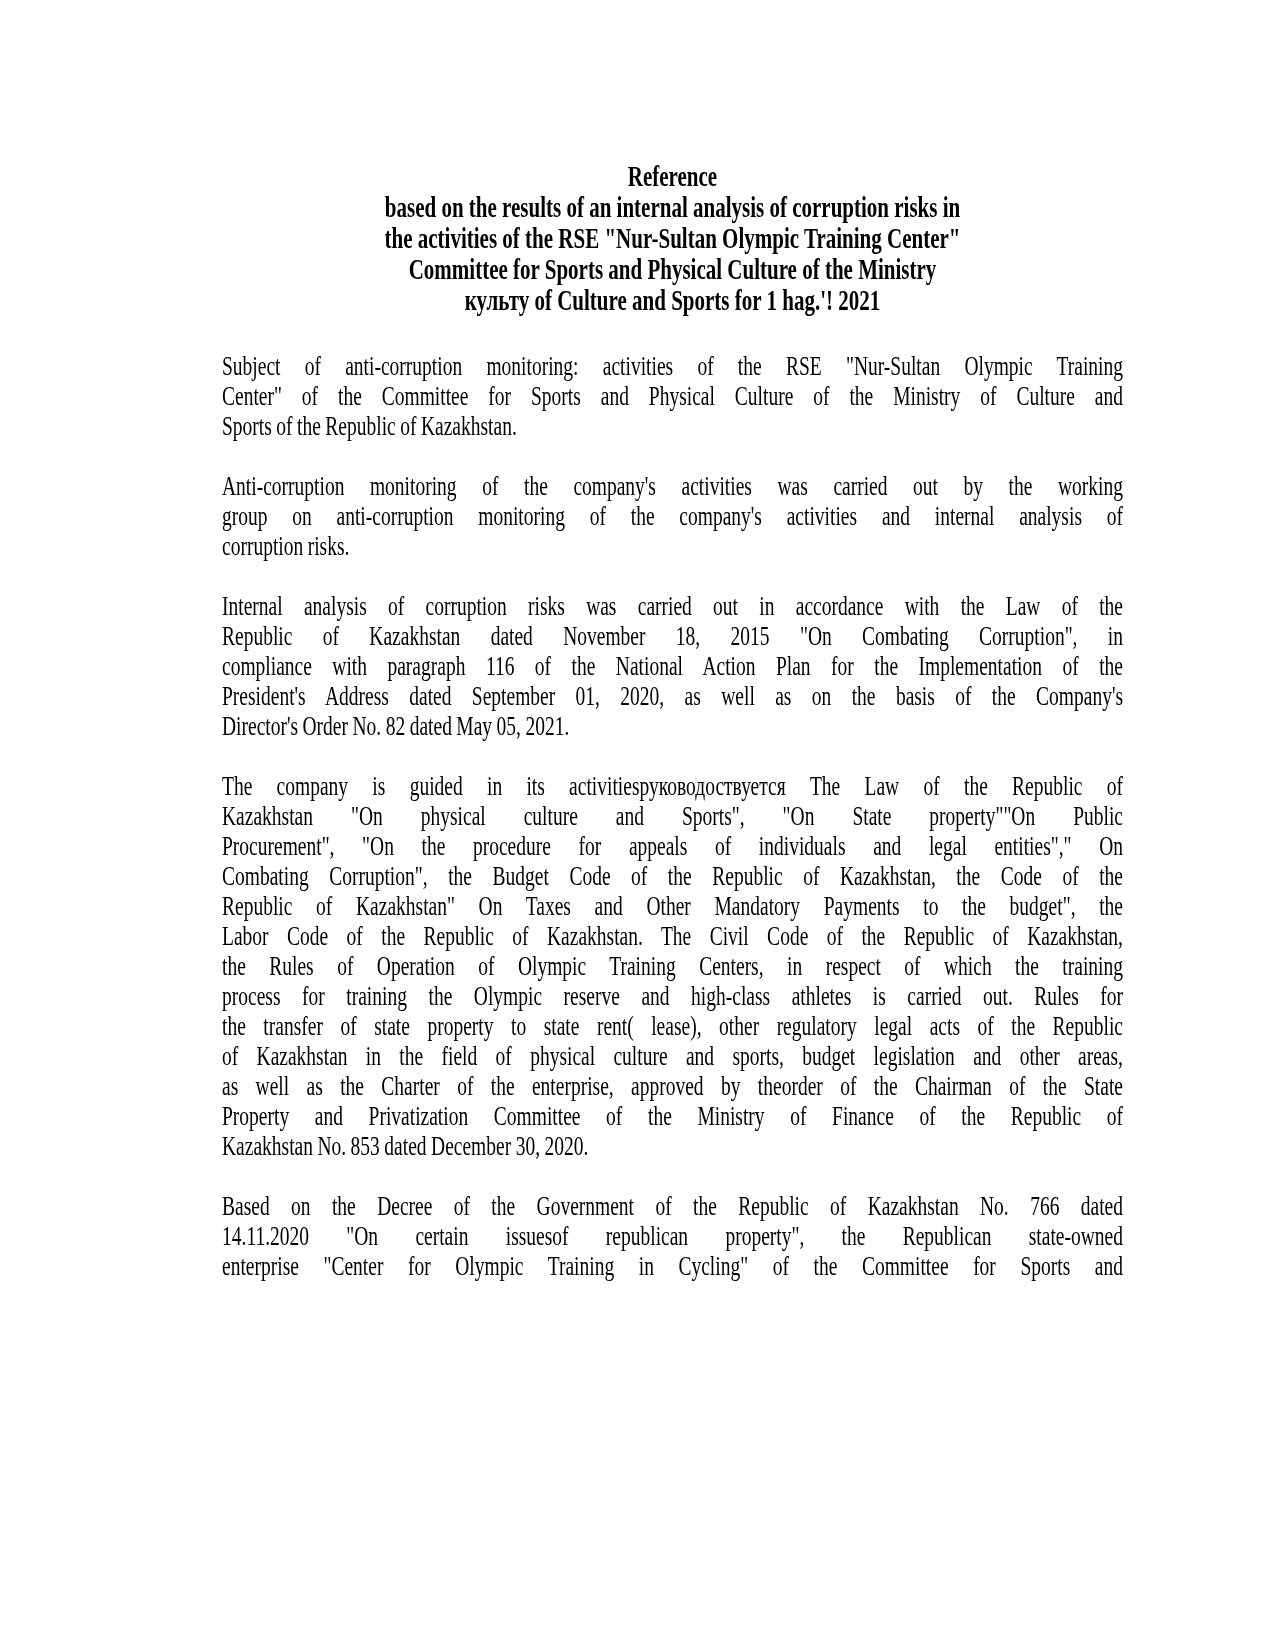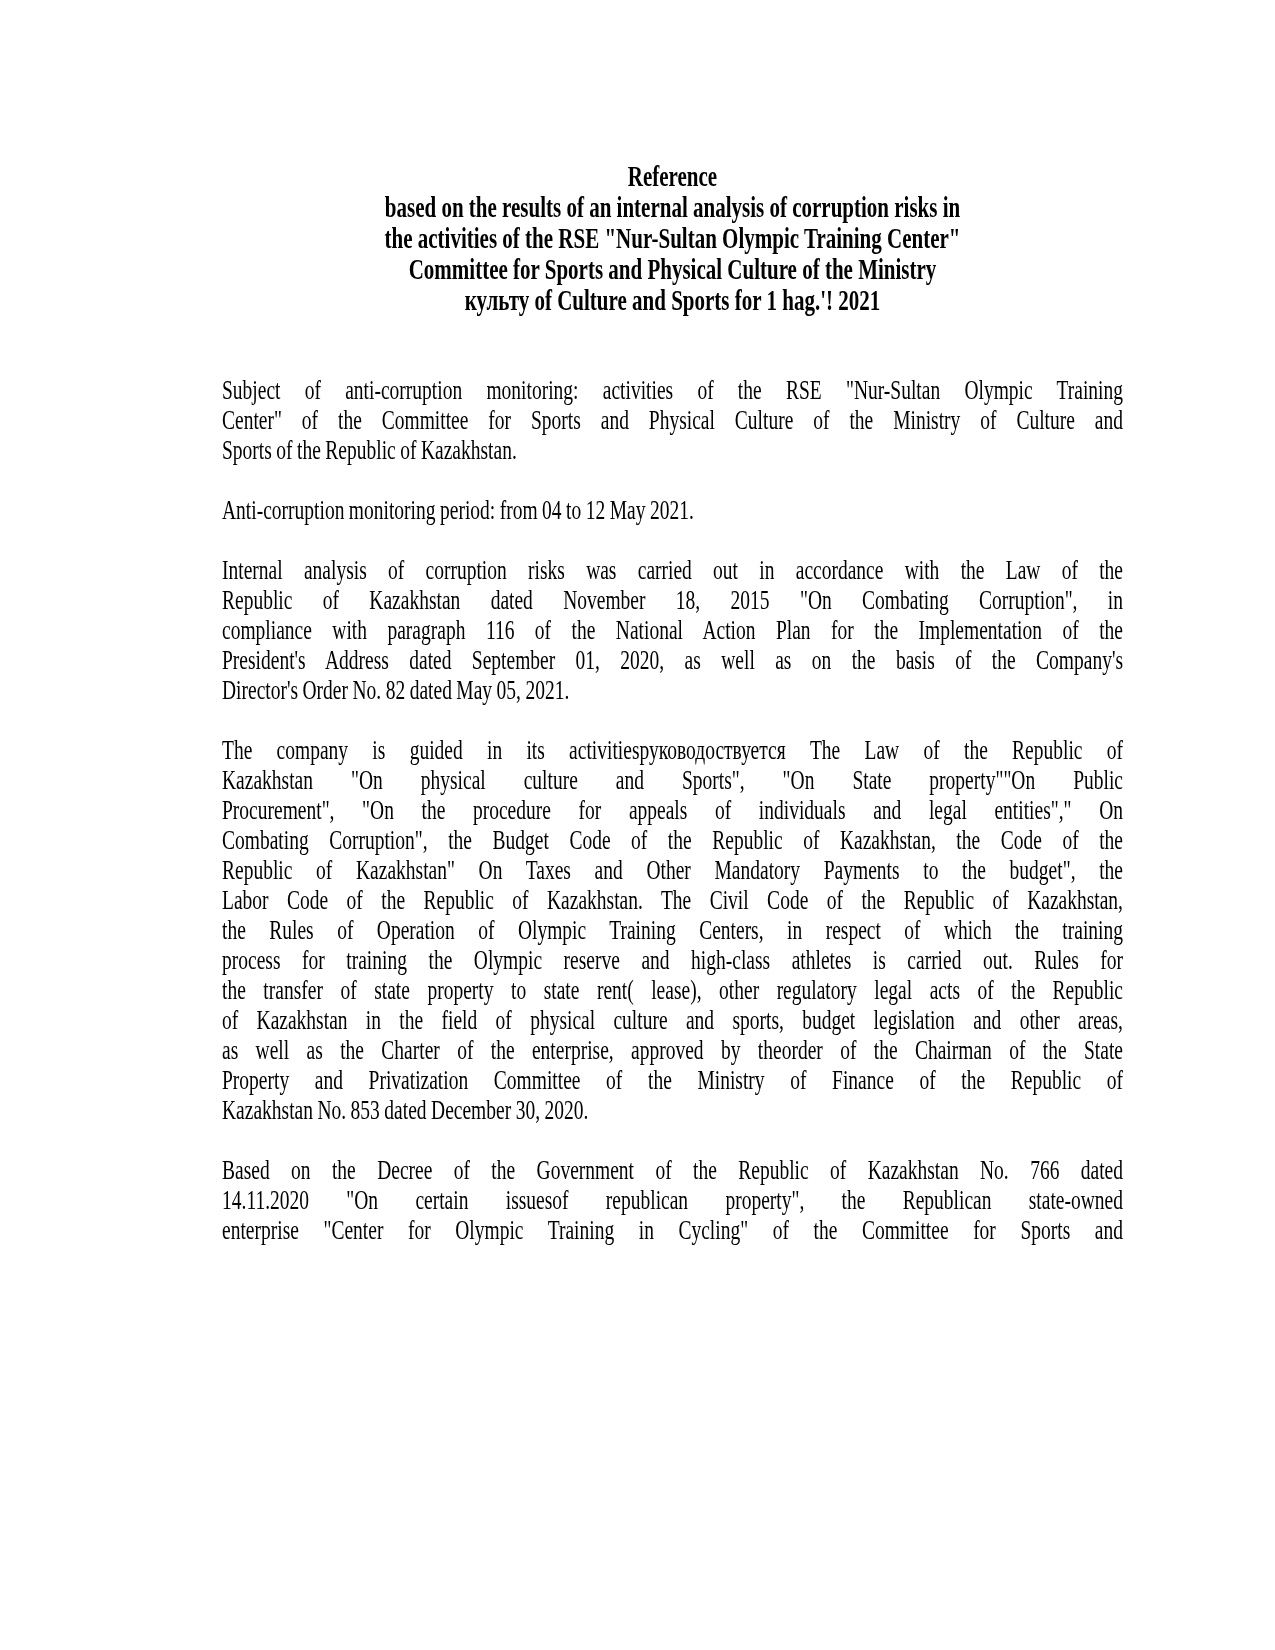--- a/index.html
+++ b/index.html
@@ -16,21 +16,21 @@
     font-family: "Liberation Serif", "DejaVu Serif", serif;
     overflow: hidden;
   }
   .content {
     position: absolute;
     left: 222px;
     top: 161px;
     width: 901px;
   }
   .title-block {
-    margin-bottom: 60px;
+    margin-bottom: 36px;
   }
   .tline {
     height: 31px;
     line-height: 31px;
     font-size: 21px;
     font-weight: bold;
     text-align: center;
     transform: scaleY(1.4);
     transform-origin: 50% 50%;
     white-space: nowrap;
@@ -66,24 +66,26 @@
       <div class="tline">Committee for Sports and Physical Culture of the Ministry</div>
       <div class="tline">культу of Culture and Sports for 1 hag.'! 2021</div>
     </div>
 
     <div class="para">
       <div class="line j">Subject of anti-corruption monitoring: activities of the RSE "Nur-Sultan Olympic Training</div>
       <div class="line j">Center" of the Committee for Sports and Physical Culture of the Ministry of Culture and</div>
       <div class="line">Sports of the Republic of Kazakhstan.</div>
     </div>
 
+    <div class="para">
+      <div class="line j">Anti-corruption monitoring of the company's activities was carried out by the working</div>
+      <div class="line j">group on anti-corruption monitoring of the company's activities and internal analysis of</div>
+      <div class="line">corruption risks.</div>
+    </div>
 
-    <div class="para">
-      <div class="line">Anti-corruption monitoring period: from 04 to 12 May 2021.</div>
-    </div>
 
 
     <div class="para">
       <div class="line j">Internal analysis of corruption risks was carried out in accordance with the Law of the</div>
       <div class="line j">Republic of Kazakhstan dated November 18, 2015 "On Combating Corruption", in</div>
       <div class="line j">compliance with paragraph 116 of the National Action Plan for the Implementation of the</div>
       <div class="line j">President's Address dated September 01, 2020, as well as on the basis of the Company's</div>
       <div class="line">Director's Order No. 82 dated May 05, 2021.</div>
     </div>
 

